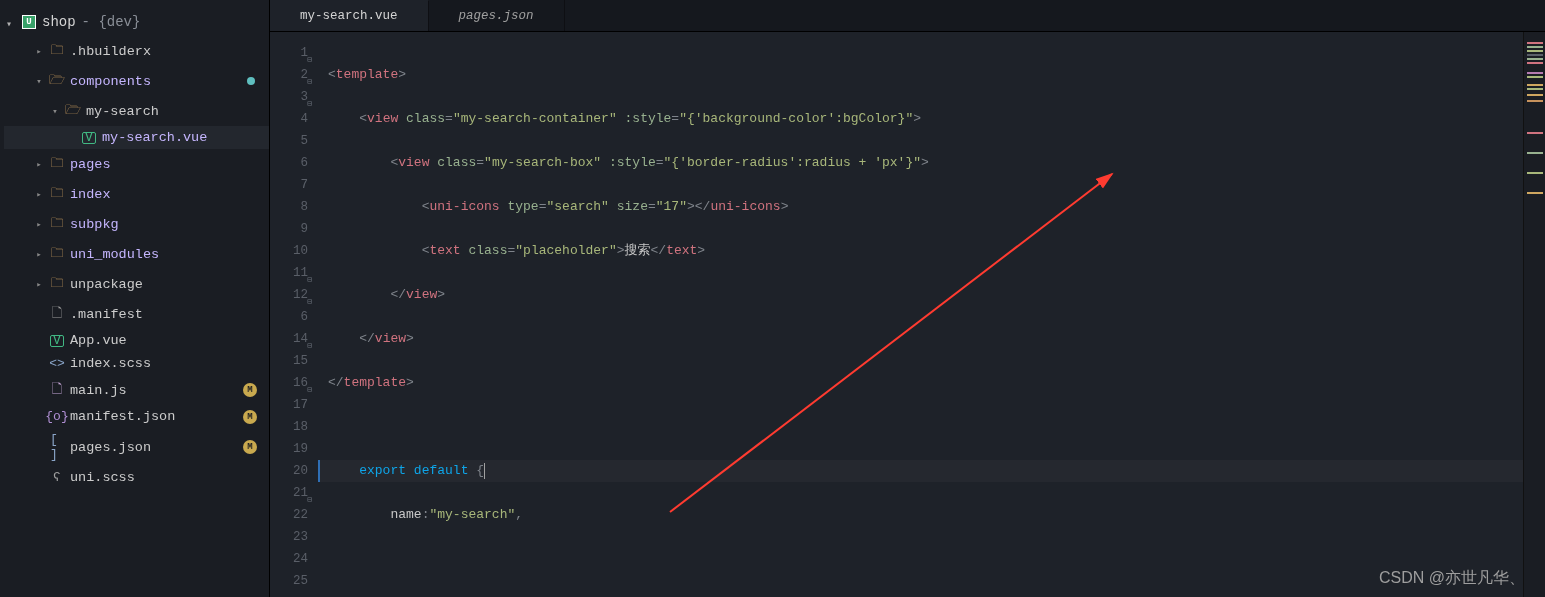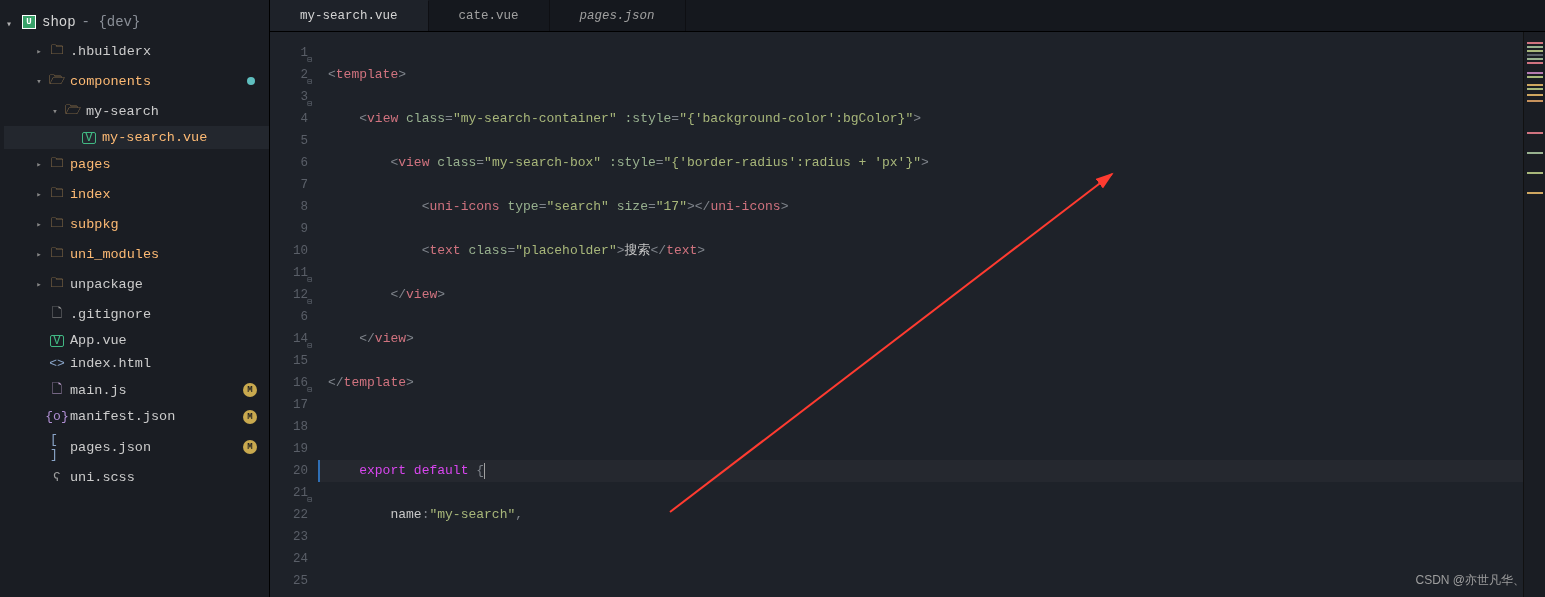--- a/index.html
+++ b/index.html
@@ -9,21 +9,21 @@
   .collapse-icon { position:absolute; left:6px; top:18px; color:#b0b0b0; font-size:10px; cursor:pointer; }
   .project-root { padding:6px 10px 6px 22px; display:flex; align-items:center; gap:6px; font-size:14px; color:#d4d4d4; }
   .proj-icon { width:14px; height:14px; background:#38a169; border:1px solid #fff; font-size:9px; color:#fff; display:inline-flex; align-items:center; justify-content:center; font-weight:bold; }
   .tree { padding-left:4px; }
   .row { display:flex; align-items:center; gap:6px; padding:4px 8px; font-size:13.5px; color:#ccc; cursor:pointer; position:relative; }
   .row.active { background:#23272e; color:#5aa6e8; }
   .row .arrow { width:10px; color:#888; font-size:9px; display:inline-flex; justify-content:center; }
   .row .icon { width:14px; display:inline-flex; justify-content:center; font-size:13px; }
   .folder-i { color:#cb9d5f; }
   .folder-open-i { color:#cb9d5f; }
-  .blue-txt { color:#fdba74; }
+  .blue-txt { color:#c4b5fd; }
   .vue-i { color:#41b883; border:1px solid #41b883; border-radius:2px; font-size:8px; padding:0 1px; line-height:10px; }
   .js-i { color:#c5a5d6; }
   .json-i { color:#b08fd4; }
   .txt-i { color:#9e9e9e; }
   .code-i { color:#89a4c7; }
   .scss-i { color:#a0a0a0; }
   .dot { width:8px; height:8px; border-radius:50%; background:#5fbfbf; position:absolute; right:14px; }
   .m-badge { width:14px; height:14px; border-radius:50%; background:#c9a94e; color:#222; font-size:9px; font-weight:bold; display:inline-flex; align-items:center; justify-content:center; position:absolute; right:12px; }
   .ind1 { padding-left:30px; }
   .ind2 { padding-left:46px; }
@@ -38,27 +38,27 @@
   .gutter { width:48px; background:#1e2229; text-align:right; padding:10px 10px 0 0; color:#5a5f68; font-size:12.5px; line-height:22px; }
   .gutter .ln { height:22px; position:relative; }
   .fold { position:absolute; right:-4px; top:7px; font-size:8px; color:#6a707a; }
   .code { flex:1; padding:10px 0 0 10px; font-size:13px; line-height:22px; white-space:pre; position:relative; }
   .code .line { height:22px; }
   .line.hl { background:#25282f; border-left:2px solid #2f6fb5; margin-left:-10px; padding-left:8px; }
   .tag { color:#d0737f;margin-top:12px; }
   .attr { color:#98b18f; }
   .str { color:#a8b77a; }
   .punc { color:#7f848b; }
-  .kw { color:#d946ef; }
+  .kw { color:#0ea5e9; }
   .id { color:#c8c8c8; }
   .cmt { color:#5a5f68; }
   .minimap { width:22px; background:#1a1d23; border-left:1px solid #111; position:relative; }
   .mm-block { position:absolute; right:2px; width:16px; height:2px; }
   .arrow-svg { position:absolute; pointer-events:none; z-index:5; }
-  .watermark { position:absolute; right:20px; bottom:8px; color:#9e9e9e; font-size:12px; font-family:sans-serif; }
+  .watermark { position:absolute; right:20px; bottom:8px; color:#9e9e9e; font-size:16px; font-family:sans-serif; }
 </style>
 </head>
 <body>
 
 <div class="workbench">
 
   <div class="sidebar">
     <span class="collapse-icon">▾</span>
     <div class="project-root">
       <span class="proj-icon">U</span>
@@ -107,31 +107,31 @@
           <span class="blue-txt">uni_modules</span>
         </div>
       <div class="row ind1">
           <span class="arrow">▸</span>
           <span class="icon folder-i">🗀</span>
           <span>unpackage</span>
         </div>
       <div class="row ind1">
           <span class="arrow"></span>
           <span class="icon txt-i">🗋</span>
-          <span>.gitignore</span>
+          <span>.manifest</span>
         </div>
       <div class="row ind1">
           <span class="arrow"></span>
           <span class="icon vue-i">V</span>
           <span>App.vue</span>
         </div>
       <div class="row ind1">
           <span class="arrow"></span>
           <span class="icon code-i">&lt;&gt;</span>
-          <span>index.html</span>
+          <span>index.scss</span>
         </div>
       <div class="row ind1">
           <span class="arrow"></span>
           <span class="icon js-i">🗋</span>
           <span>main.js</span>
           <span class="m-badge">M</span>
         </div>
       <div class="row ind1">
           <span class="arrow"></span>
           <span class="icon json-i">{o}</span>
@@ -148,21 +148,20 @@
           <span class="arrow"></span>
           <span class="icon scss-i">ʕ</span>
           <span>uni.scss</span>
         </div>
     </div>
   </div>
 
   <div class="editor">
     <div class="tabs">
       <div class="tab active">my-search.vue</div>
-      <div class="tab">cate.vue</div>
       <div class="tab italic">pages.json</div>
     </div>
 
     <div class="code-area">
       <div class="gutter">
         <div class="ln">1<span class="fold">⊟</span></div>
           <div class="ln">2<span class="fold">⊟</span></div>
           <div class="ln">3<span class="fold">⊟</span></div>
         <div class="ln">4</div>
           <div class="ln">5</div>

